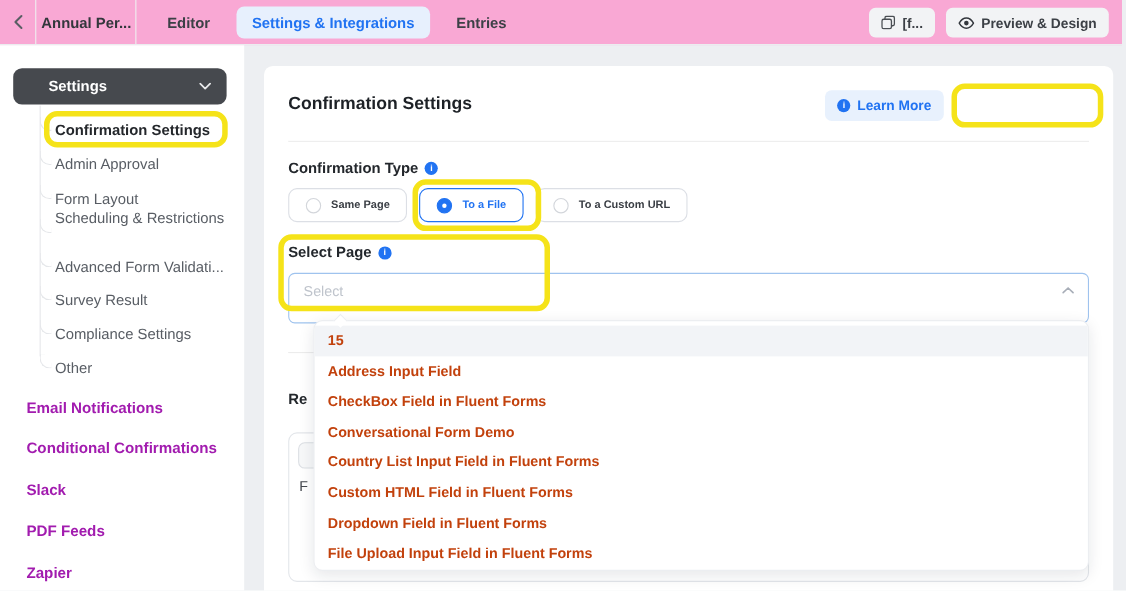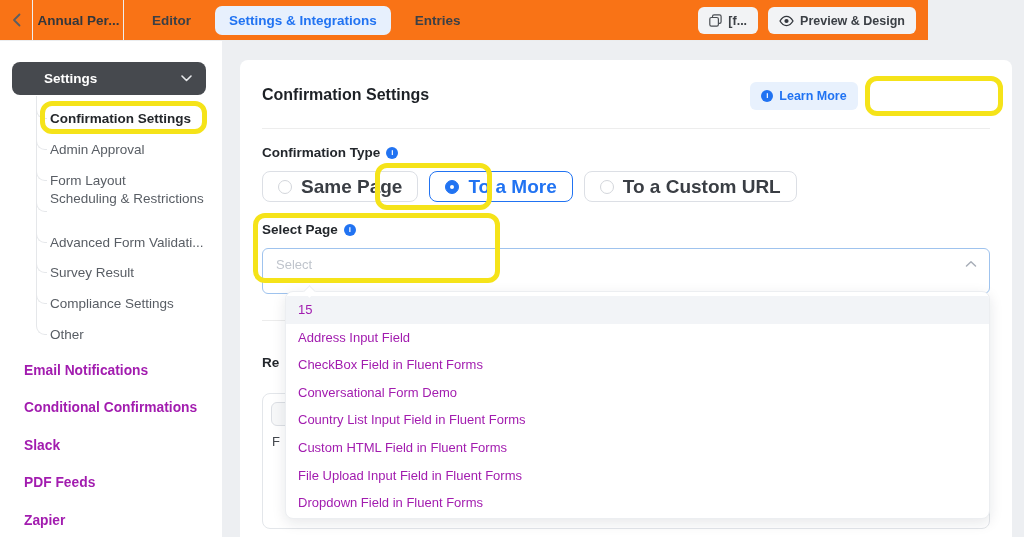--- a/index.html
+++ b/index.html
@@ -1,21 +1,21 @@
 <!DOCTYPE html>
 <html><head>
 <meta charset="utf-8">
 <style>
   * { margin:0; padding:0; box-sizing:border-box; }
   html,body { width:1024px; height:537px; }
   body { font-family:"Liberation Sans","DejaVu Sans",sans-serif; }
   #app { position:relative; width:1024px; height:537px; background:#edeff2; overflow:hidden; }
 
   
-  .topbar { position:absolute; left:0; top:0; width:928px; height:41px; background:#f97316; border-bottom:1px solid #ebedef; z-index:5; }
+  .topbar { position:absolute; left:0; top:0; width:1020px; height:41px; background:#f9a8d4; border-bottom:1px solid #ebedef; z-index:5; }
   .back-btn { position:absolute; left:0; top:0; width:33px; height:40px; display:flex; align-items:center; justify-content:center; border-right:1px solid #efefef; cursor:pointer; }
   .form-title { position:absolute; left:34px; top:0; width:90px; height:40px; display:flex; align-items:center; justify-content:center; font-size:13.5px; font-weight:700; color:#33373c; border-right:1px solid #efefef; white-space:nowrap; overflow:hidden; }
   .tabs { position:absolute; left:138px; top:0; height:40px; display:flex; align-items:center; gap:10px; }
   .tab { font-size:13.5px; font-weight:600; color:#3c4046; padding:7px 14px; border-radius:7px; cursor:pointer; white-space:nowrap; }
   .tab.active { color:#2173f2; background:#e7f0fd;text-align:right; }
   .topbar-actions { position:absolute; right:12px; top:7px; display:flex; gap:10px; }
   .tb-btn { height:27px; background:#f2f3f5; border-radius:6px; display:flex; align-items:center; gap:6px; padding:0 11px; font-size:12.5px; font-weight:600; color:#3c4046; cursor:pointer; }
 
   
   .sidebar { position:absolute; left:0; top:41px; width:222px; height:496px; background:#fff; }
@@ -28,41 +28,41 @@
 
   
   .main { position:absolute; left:240px; top:60px; width:772px; height:490px; background:#fff; border-radius:8px 8px 0 0; }
   .main-title { position:absolute; left:22px; top:26px; font-size:16px; font-weight:700; color:#1d2126; }
   .learn-btn { position:absolute; left:510px; top:22px; width:108px; height:28px; background:#e8f1fd; border-radius:6px; display:flex; align-items:center; justify-content:center; gap:6px; font-size:12.5px; font-weight:600; color:#2173f2; cursor:pointer; }
   .save-btn { position:absolute; left:632px; top:22px; width:123px; height:28px; background:#1d72f5; border-radius:6px; display:flex; align-items:center; justify-content:center; gap:6px; font-size:12.5px; font-weight:700; color:#fff; cursor:pointer; }
   .hdr-divider { position:absolute; left:22px; top:68px; width:728px; height:0; border-top:1px solid #ededed; }
   .field-label { position:absolute; font-size:13.5px; font-weight:700; color:#23272c; display:flex; align-items:center; gap:6px; }
   .info-dot { width:12px; height:12px; border-radius:50%; background:#2173f2; color:#fff; font-size:8px; font-weight:700; display:inline-flex; align-items:center; justify-content:center; line-height:1; }
   .radio-row { position:absolute; left:22px; top:111px; display:flex; gap:11px; }
-  .radio-box { height:31px; border:1px solid #dcdfe5; border-radius:8px; background:#fff; display:flex; align-items:center; gap:9px; padding:0 15px; font-size:19px; font-weight:600; color:#3a3e44; cursor:pointer; white-space:nowrap; }
+  .radio-box { height:31px; border:1px solid #dcdfe5; border-radius:8px; background:#fff; display:flex; align-items:center; gap:9px; padding:0 15px; font-size:10px; font-weight:600; color:#3a3e44; cursor:pointer; white-space:nowrap; }
   .radio-box .rc { width:14px; height:14px; border-radius:50%; border:1.5px solid #d3d6db; background:#fff; }
   .radio-box.selected { border-color:#2173f2; color:#2173f2; }
   .radio-box.selected .rc { border-color:#2173f2; background:#2173f2; position:relative; }
   .radio-box.selected .rc::after { content:""; position:absolute; left:4px; top:4px; width:4px; height:4px; border-radius:50%; background:#fff; }
   .select-input { position:absolute; left:22px; top:188px; width:728px; height:46px; border:1px solid #9fc3ee; border-radius:6px; background:#fff; }
   .select-input input { position:absolute; left:13px; top:0; width:680px; height:31px; border:none; outline:none; font-size:13px; color:#33373c; background:transparent; font-family:inherit; }
   .select-input input::placeholder { color:#bfc4cc; }
   .caret { position:absolute; right:12px; top:11px; }
 
   
   .bg-divider { position:absolute; left:22px; top:260px; width:728px; border-top:1px solid #ececec; }
   .bg-label { position:absolute; left:22px; top:295px; font-size:13.5px; font-weight:700; color:#23272c; }
   .bg-editor { position:absolute; left:22px; top:333px; width:728px; height:136px; border:1px solid #e3e6ea; border-radius:8px; background:#fff; }
   .bg-pill { position:absolute; left:8px; top:8px; width:60px; height:24px; background:#f7f8f9; border:1px solid #dcdfe4; border-radius:6px; }
   .bg-editor-text { position:absolute; left:9px; top:40px; font-size:13px; color:#44484e; }
 
   
   .dropdown { position:absolute; left:285px; top:291px; width:705px; height:228px; background:#fff; border:1px solid #eceef1; border-radius:8px; box-shadow:0 4px 14px rgba(20,30,50,.10); z-index:8; overflow:hidden; }
   .dd-arrow { position:absolute; left:305px; top:287px; width:9px; height:9px; background:#fff; border-left:1px solid #eceef1; border-top:1px solid #eceef1; transform:rotate(45deg); z-index:9; }
-  .dd-item { height:27.6px; line-height:27.6px; padding:0 12px; font-size:13px; color:#a21caf; cursor:pointer; white-space:nowrap; }
+  .dd-item { height:27.6px; line-height:27.6px; padding:0 12px; font-size:13px; color:#c2410c; cursor:pointer; white-space:nowrap;font-weight:bold; }
   .dd-item.active { background:#f2f4f7; }
   .dropdown { padding-top:4px; }
 
   
   .hl { position:absolute; border:5px solid #f5e319; border-radius:12px; z-index:20; pointer-events:none; }
   .hl-sidebar { left:40px; top:101px; width:167px; height:33px; }
   .hl-radio { left:375px; top:163px; width:117px; height:47px; }
   .hl-select { left:253px; top:213px; width:247px; height:70px; }
   .hl-save { left:865px; top:76px; width:138px; height:40px; }
 
@@ -160,21 +160,21 @@
       <span class="info-dot">i</span>
     </div>
 
     <div class="radio-row">
       <div class="radio-box">
         <span class="rc"></span>
         <span>Same Page</span>
       </div>
       <div class="radio-box selected">
         <span class="rc"></span>
-        <span>To a More</span>
+        <span>To a File</span>
       </div>
       <div class="radio-box">
         <span class="rc"></span>
         <span>To a Custom URL</span>
       </div>
     </div>
 
     <div class="field-label" style="left:22px; top:162px;">
       <span>Select Page</span>
       <span class="info-dot">i</span>
@@ -198,22 +198,22 @@
   </div>
 
   <div class="dd-arrow"></div>
   <div class="dropdown">
     <div class="dd-item active">15</div>
     <div class="dd-item">Address Input Field</div>
     <div class="dd-item">CheckBox Field in Fluent Forms</div>
     <div class="dd-item">Conversational Form Demo</div>
     <div class="dd-item">Country List Input Field in Fluent Forms</div>
     <div class="dd-item">Custom HTML Field in Fluent Forms</div>
+    <div class="dd-item">Dropdown Field in Fluent Forms</div>
     <div class="dd-item">File Upload Input Field in Fluent Forms</div>
-    <div class="dd-item">Dropdown Field in Fluent Forms</div>
   </div>
 
   <div class="hl hl-sidebar"></div>
   <div class="hl hl-radio"></div>
   <div class="hl hl-select"></div>
   <div class="hl hl-save"></div>
 
 </div>
 
 </body></html>

